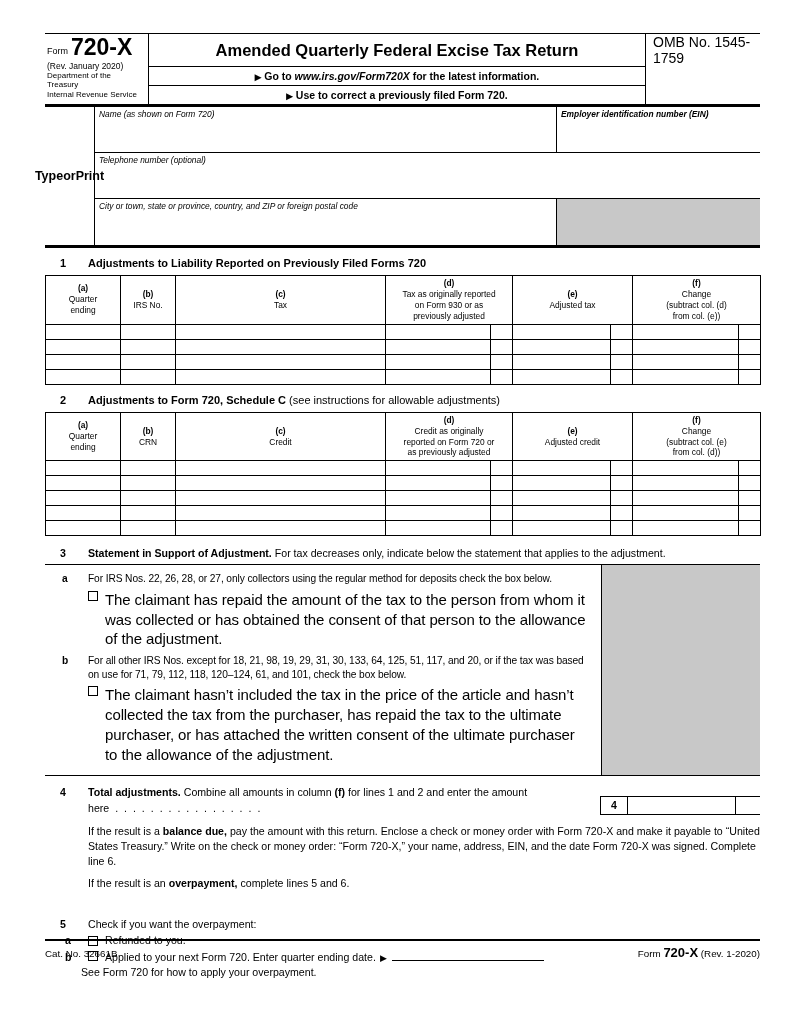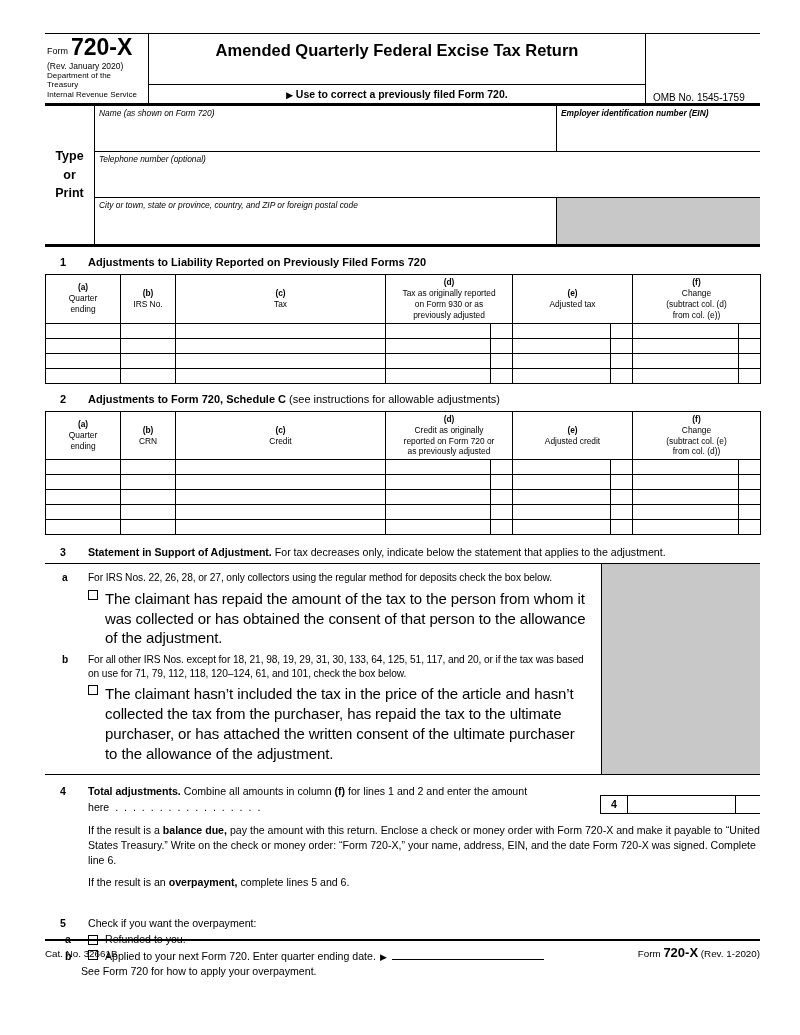--- a/index.html
+++ b/index.html
@@ -16,25 +16,25 @@
   .form-line { display: flex; align-items: flex-end; gap: 3px; }
   .form-word { font-size: 9px; padding-bottom: 3px; }
   .form-num { font-size: 23px; font-weight: 700; line-height: 0.95; }
   .rev { font-size: 8.5px; margin-top: 2px; }
   .agency { font-size: 8px; line-height: 1.2; }
   .hdr-center { flex: 1; border-right: 1px solid #000; display: flex; flex-direction: column; text-align: center; }
   .title { font-size: 16.5px; font-weight: 700; padding: 7px 2px 6px; flex: 1; }
   .hline1, .hline2 { border-top: 1px solid #000; font-size: 10.5px; font-weight: 700; padding: 3px 0; }
   .url { font-style: italic; }
   .ptr { font-size: 8.5px; margin-right: 3px; }
-  .hdr-right { width: 114px; display: flex; align-items: flex-end; padding-left: 7px; font-size: 10px; }
+  .hdr-right { width: 114px; display: flex; align-items: flex-start; padding-left: 7px; font-size: 14px; }
 
   
   .entity { display: flex; border-bottom: 3px solid #000; }
-  .e-side { width: 50px; border-right: 1px solid #000; display: flex; flex-direction: column;
+  .e-side { width: 50px; border-right: 1px solid #000; display: flex; 
             justify-content: center; align-items: center; font-weight: 700; font-size: 12.5px; line-height: 1.5; }
   .e-fields { flex: 1; display: flex; flex-direction: column; font-style: italic; }
   .e-row { display: flex; border-bottom: 1px solid #000; height: 46px; }
   .e-row:last-child { border-bottom: none; }
   .e-cell { padding: 2px 4px; font-size: 8.4px; }
   .e-main { width: 462px; border-right: 1px solid #000; }
   .e-right { flex: 1; }
   .e-gray { flex: 1; background: var(--shade, #c8c8c8); }
 
   
@@ -105,20 +105,23 @@
       <div class="form-line">
         <span class="form-word">Form</span>
         <span class="form-num">720-X</span>
       </div>
       <div class="rev">(Rev. January 2020)</div>
       <div class="agency">Department of the Treasury</div>
       <div class="agency">Internal Revenue Service</div>
     </div>
     <div class="hdr-center">
       <div class="title">Amended Quarterly Federal Excise Tax Return</div>
+      <div class="hline1">
+        <span class="ptr">▶</span><span>Go to </span><span class="url">www.irs.gov/Form720X</span><span> for the latest information.</span>
+      </div>
       <div class="hline2">
         <span class="ptr">▶</span><span>Use to correct a previously filed Form 720.</span>
       </div>
     </div>
     <div class="hdr-right">
       <span>OMB No. 1545-1759</span>
     </div>
   </header>
 
   <section class="entity">

